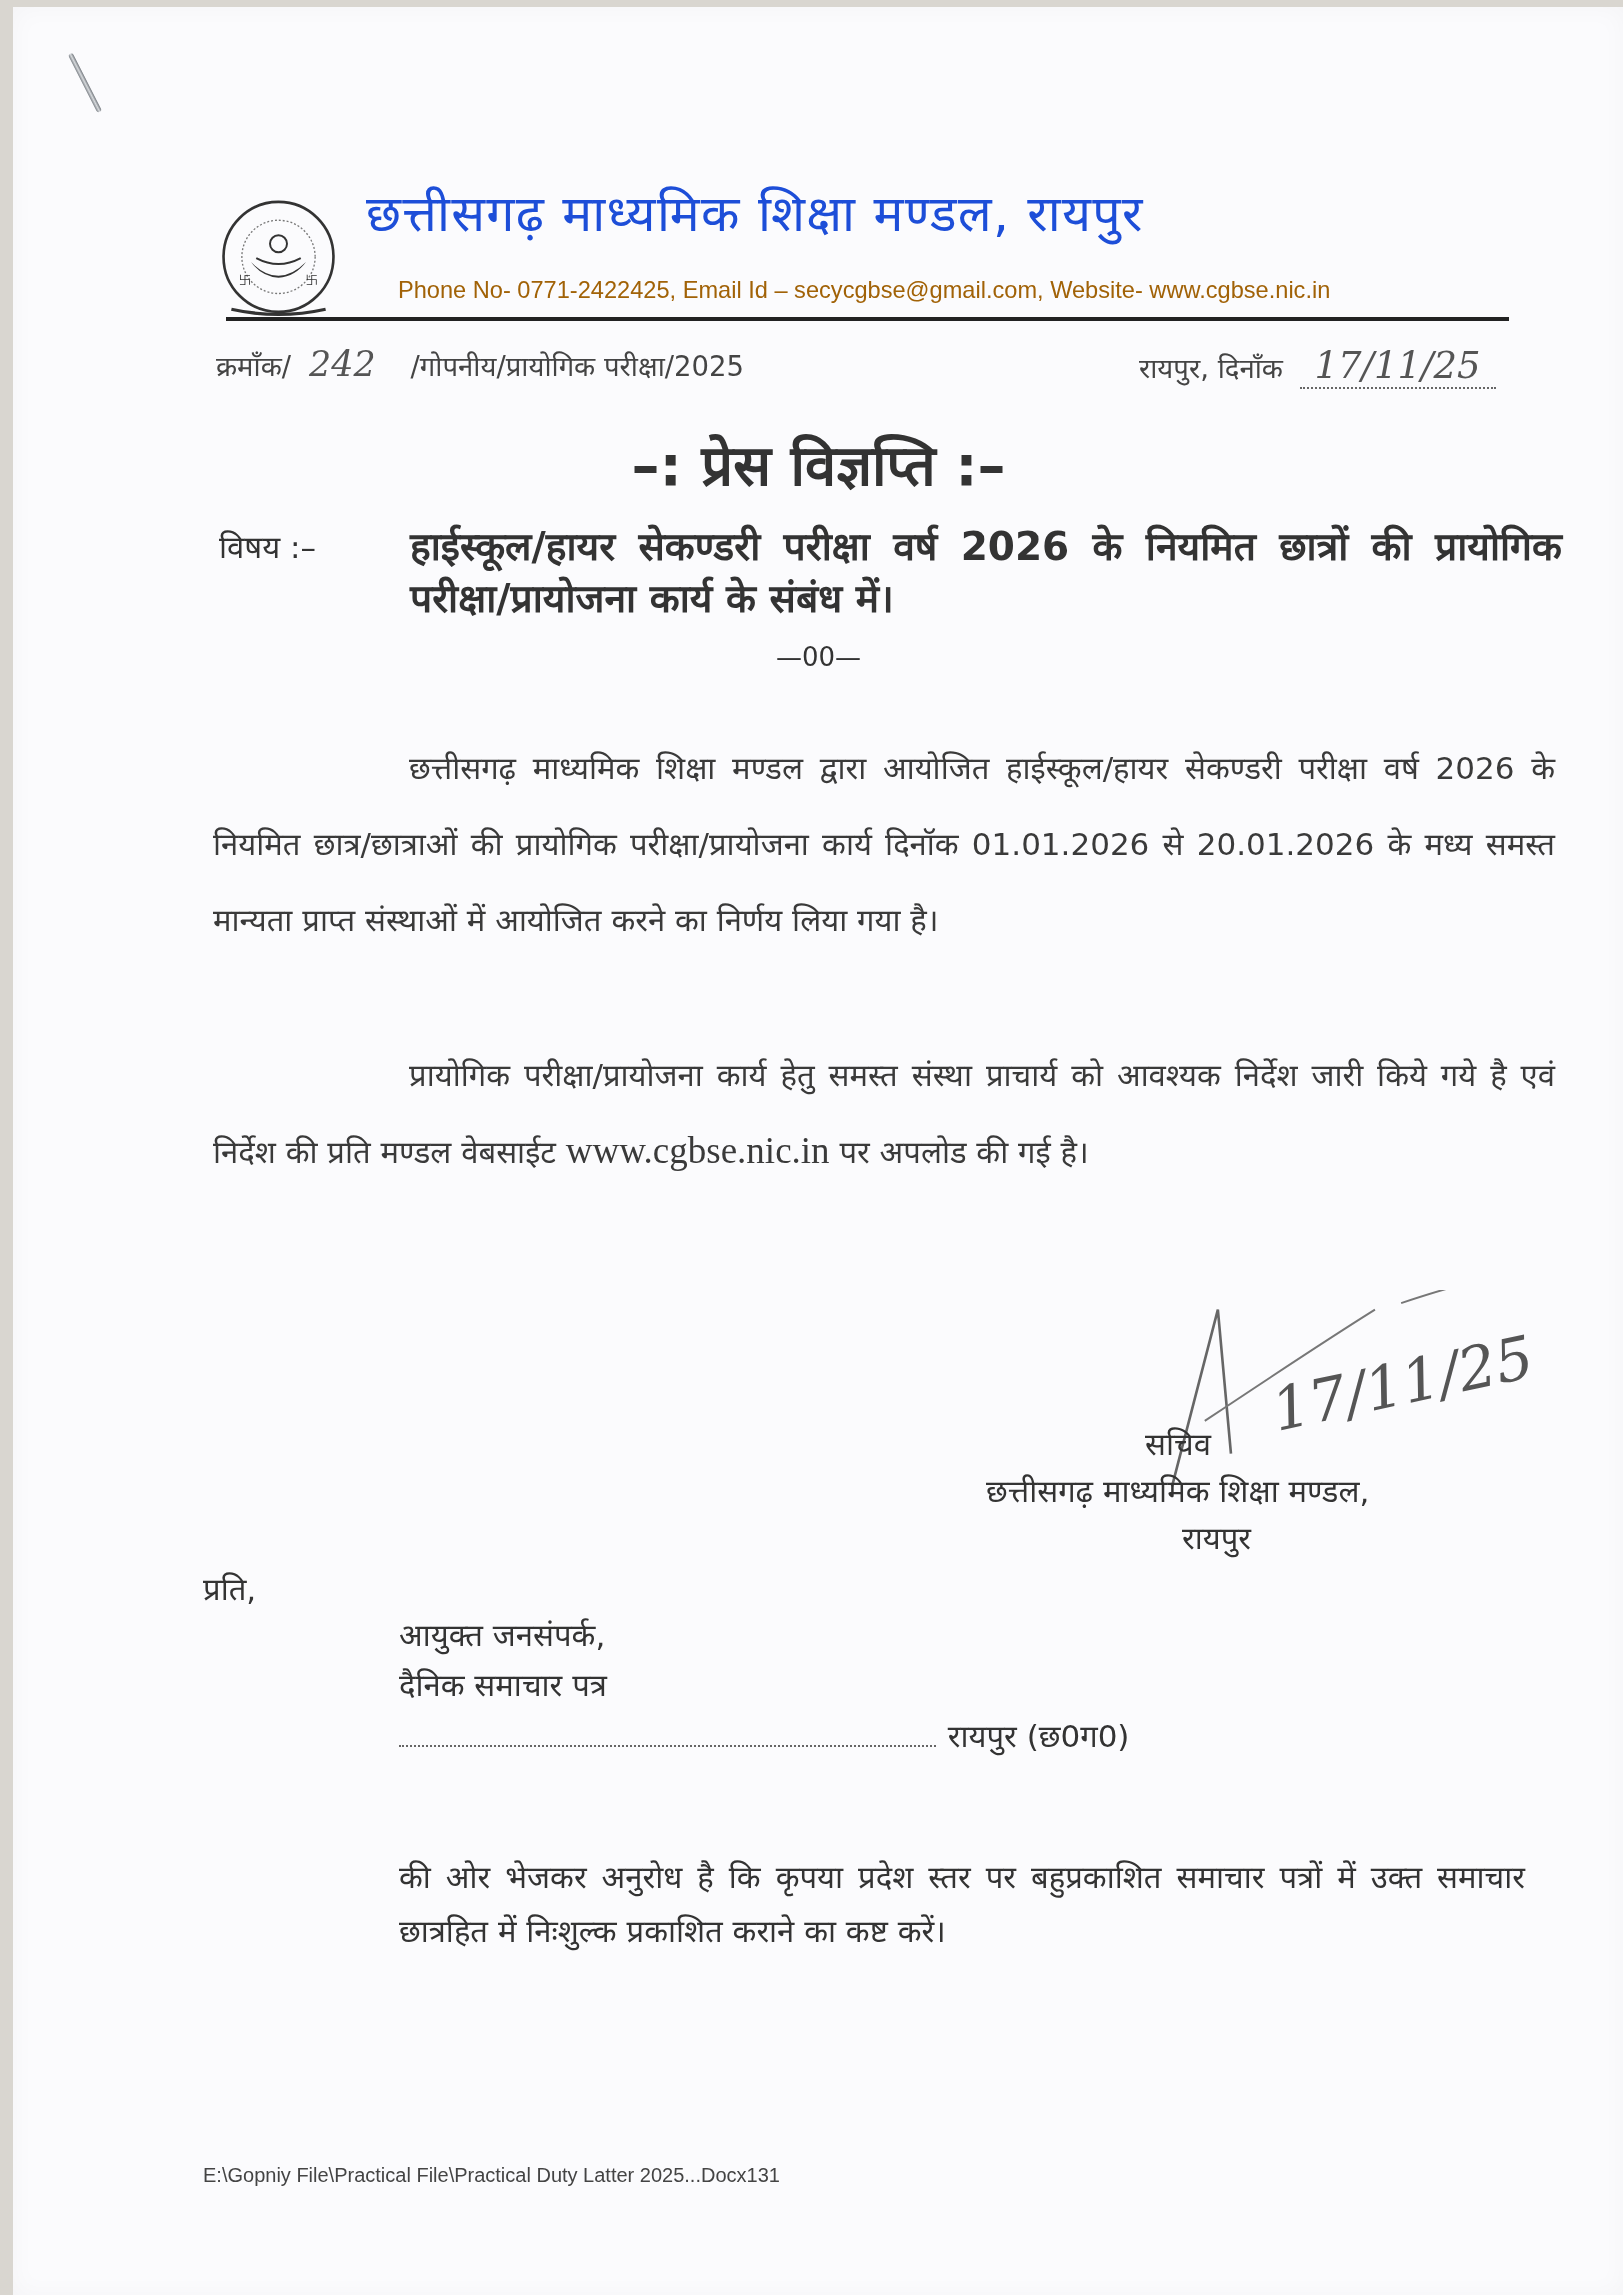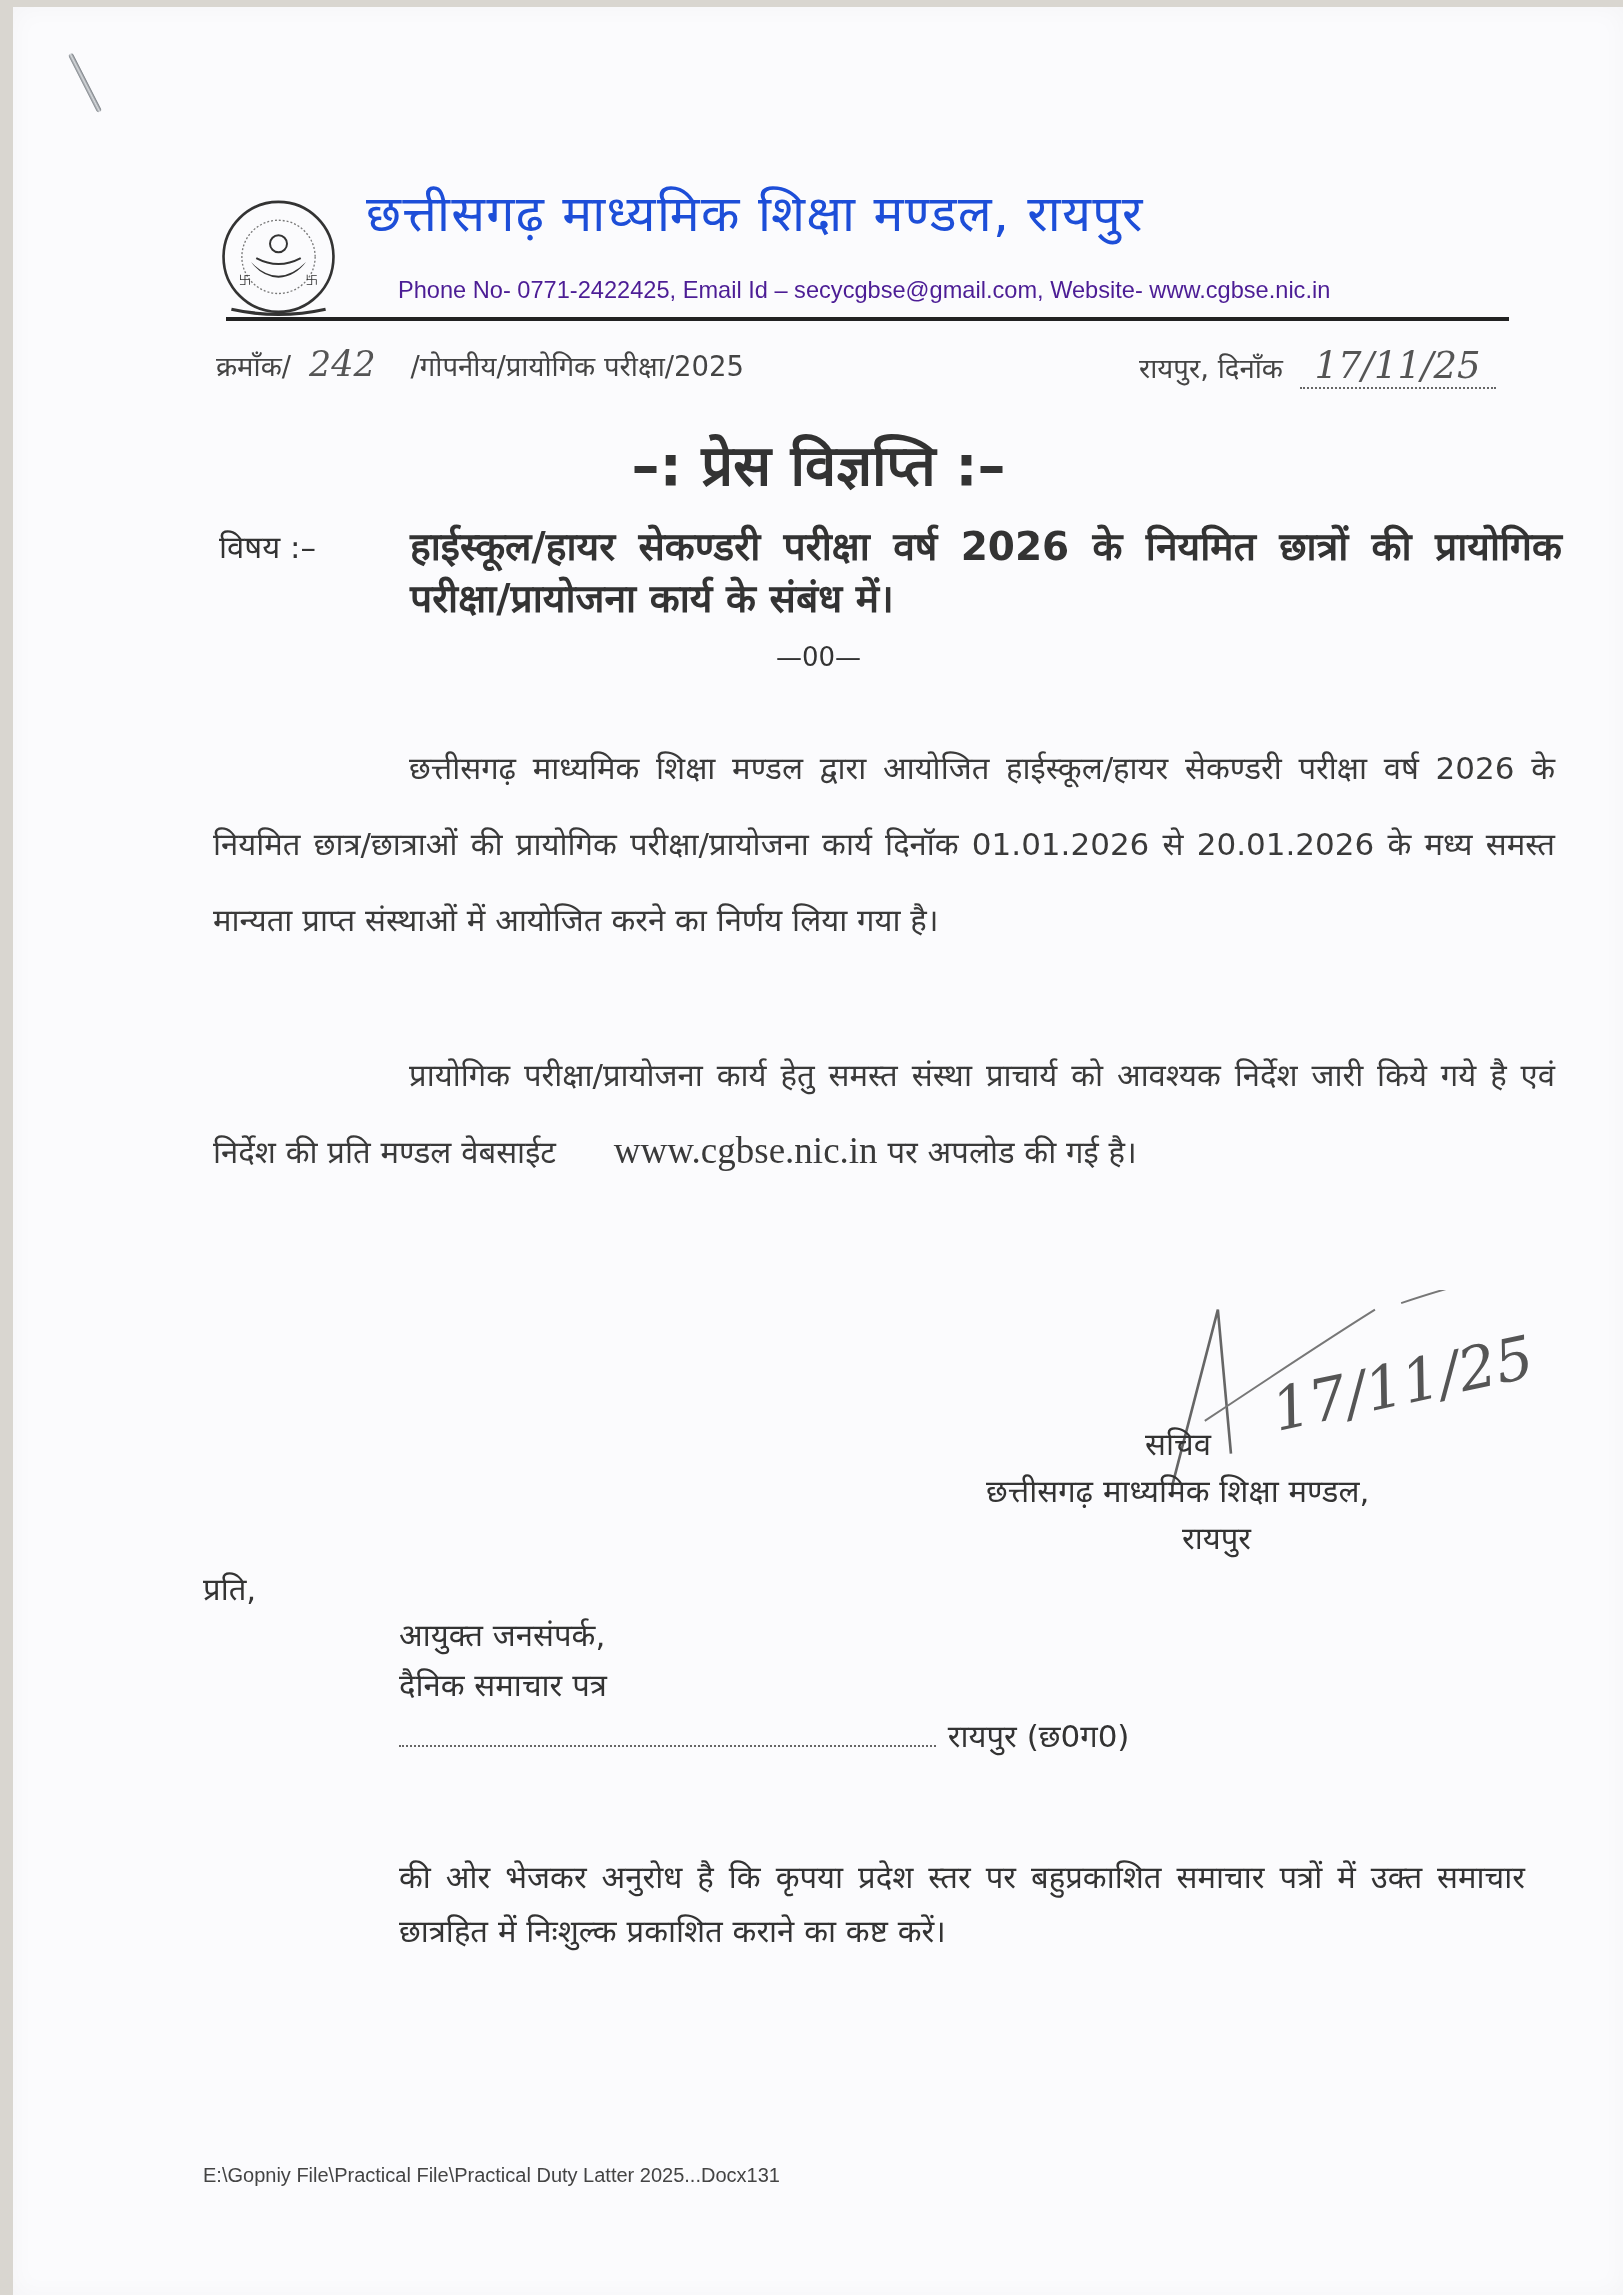--- a/index.html
+++ b/index.html
@@ -23,21 +23,21 @@
   .logo {
     position: absolute; left: 204px; top: 191px; width: 123px; height: 123px;
   }
   .hdr-title {
     position: absolute; left: 353px; top: 177px; width: 1126px;
     font-size: 50px; font-weight: normal; letter-spacing: 1.3px; color: #1d4ed8;
     white-space: nowrap; line-height: 1.2;
   }
   .hdr-contact {
     position: absolute; left: 385px; top: 270px;
-    font-family: "Liberation Sans", sans-serif; font-size: 23.6px; color: #4c1d95; white-space: nowrap;
+    font-family: "Liberation Sans", sans-serif; font-size: 23.6px; color: #a16207; white-space: nowrap;
   }
   .hdr-rule {
     position: absolute; left: 213px; top: 310px; width: 1283px; height: 4.6px; background: #222;
   }
   .ref-line {
     position: absolute; top: 337px; font-size: 27.5px; color: #444; white-space: nowrap;
   }
   .hand {
     font-family: "DejaVu Serif", serif; font-style: italic; color: #555;
   }
@@ -58,21 +58,21 @@
     position: absolute; left: 0; width: 100%; top: 635px; text-align: center;
     font-size: 26px; color: #333;
   }
   .para {
     position: absolute; left: 200px; width: 1342px;
     font-size: 31px; color: #3a3a3a; line-height: 76px; text-align: justify;
     text-indent: 196px;
   }
   .p1 { top: 723px; }
   .p2 { top: 1030px; }
-  .url { font-family: "Liberation Serif", serif; font-size: 37px; margin-left: 48px; }
+  .url { font-family: "Liberation Serif", serif; font-size: 37px; }
   .sig-scribble {
     position: absolute; left: 1113px; top: 1283px; width: 367px; height: 216px;
   }
   .sig-block { position: absolute; color: #333; font-size: 31px; white-space: nowrap; }
   .prati { position: absolute; left: 190px; top: 1560px; font-size: 31px; color: #333; }
   .addr { position: absolute; left: 386px; font-size: 31px; color: #333; white-space: nowrap; }
   .req {
     position: absolute; left: 386px; top: 1843px; width: 1126px;
     font-size: 31px; color: #333; line-height: 54px; text-align: justify; text-align-last: left;
   }

